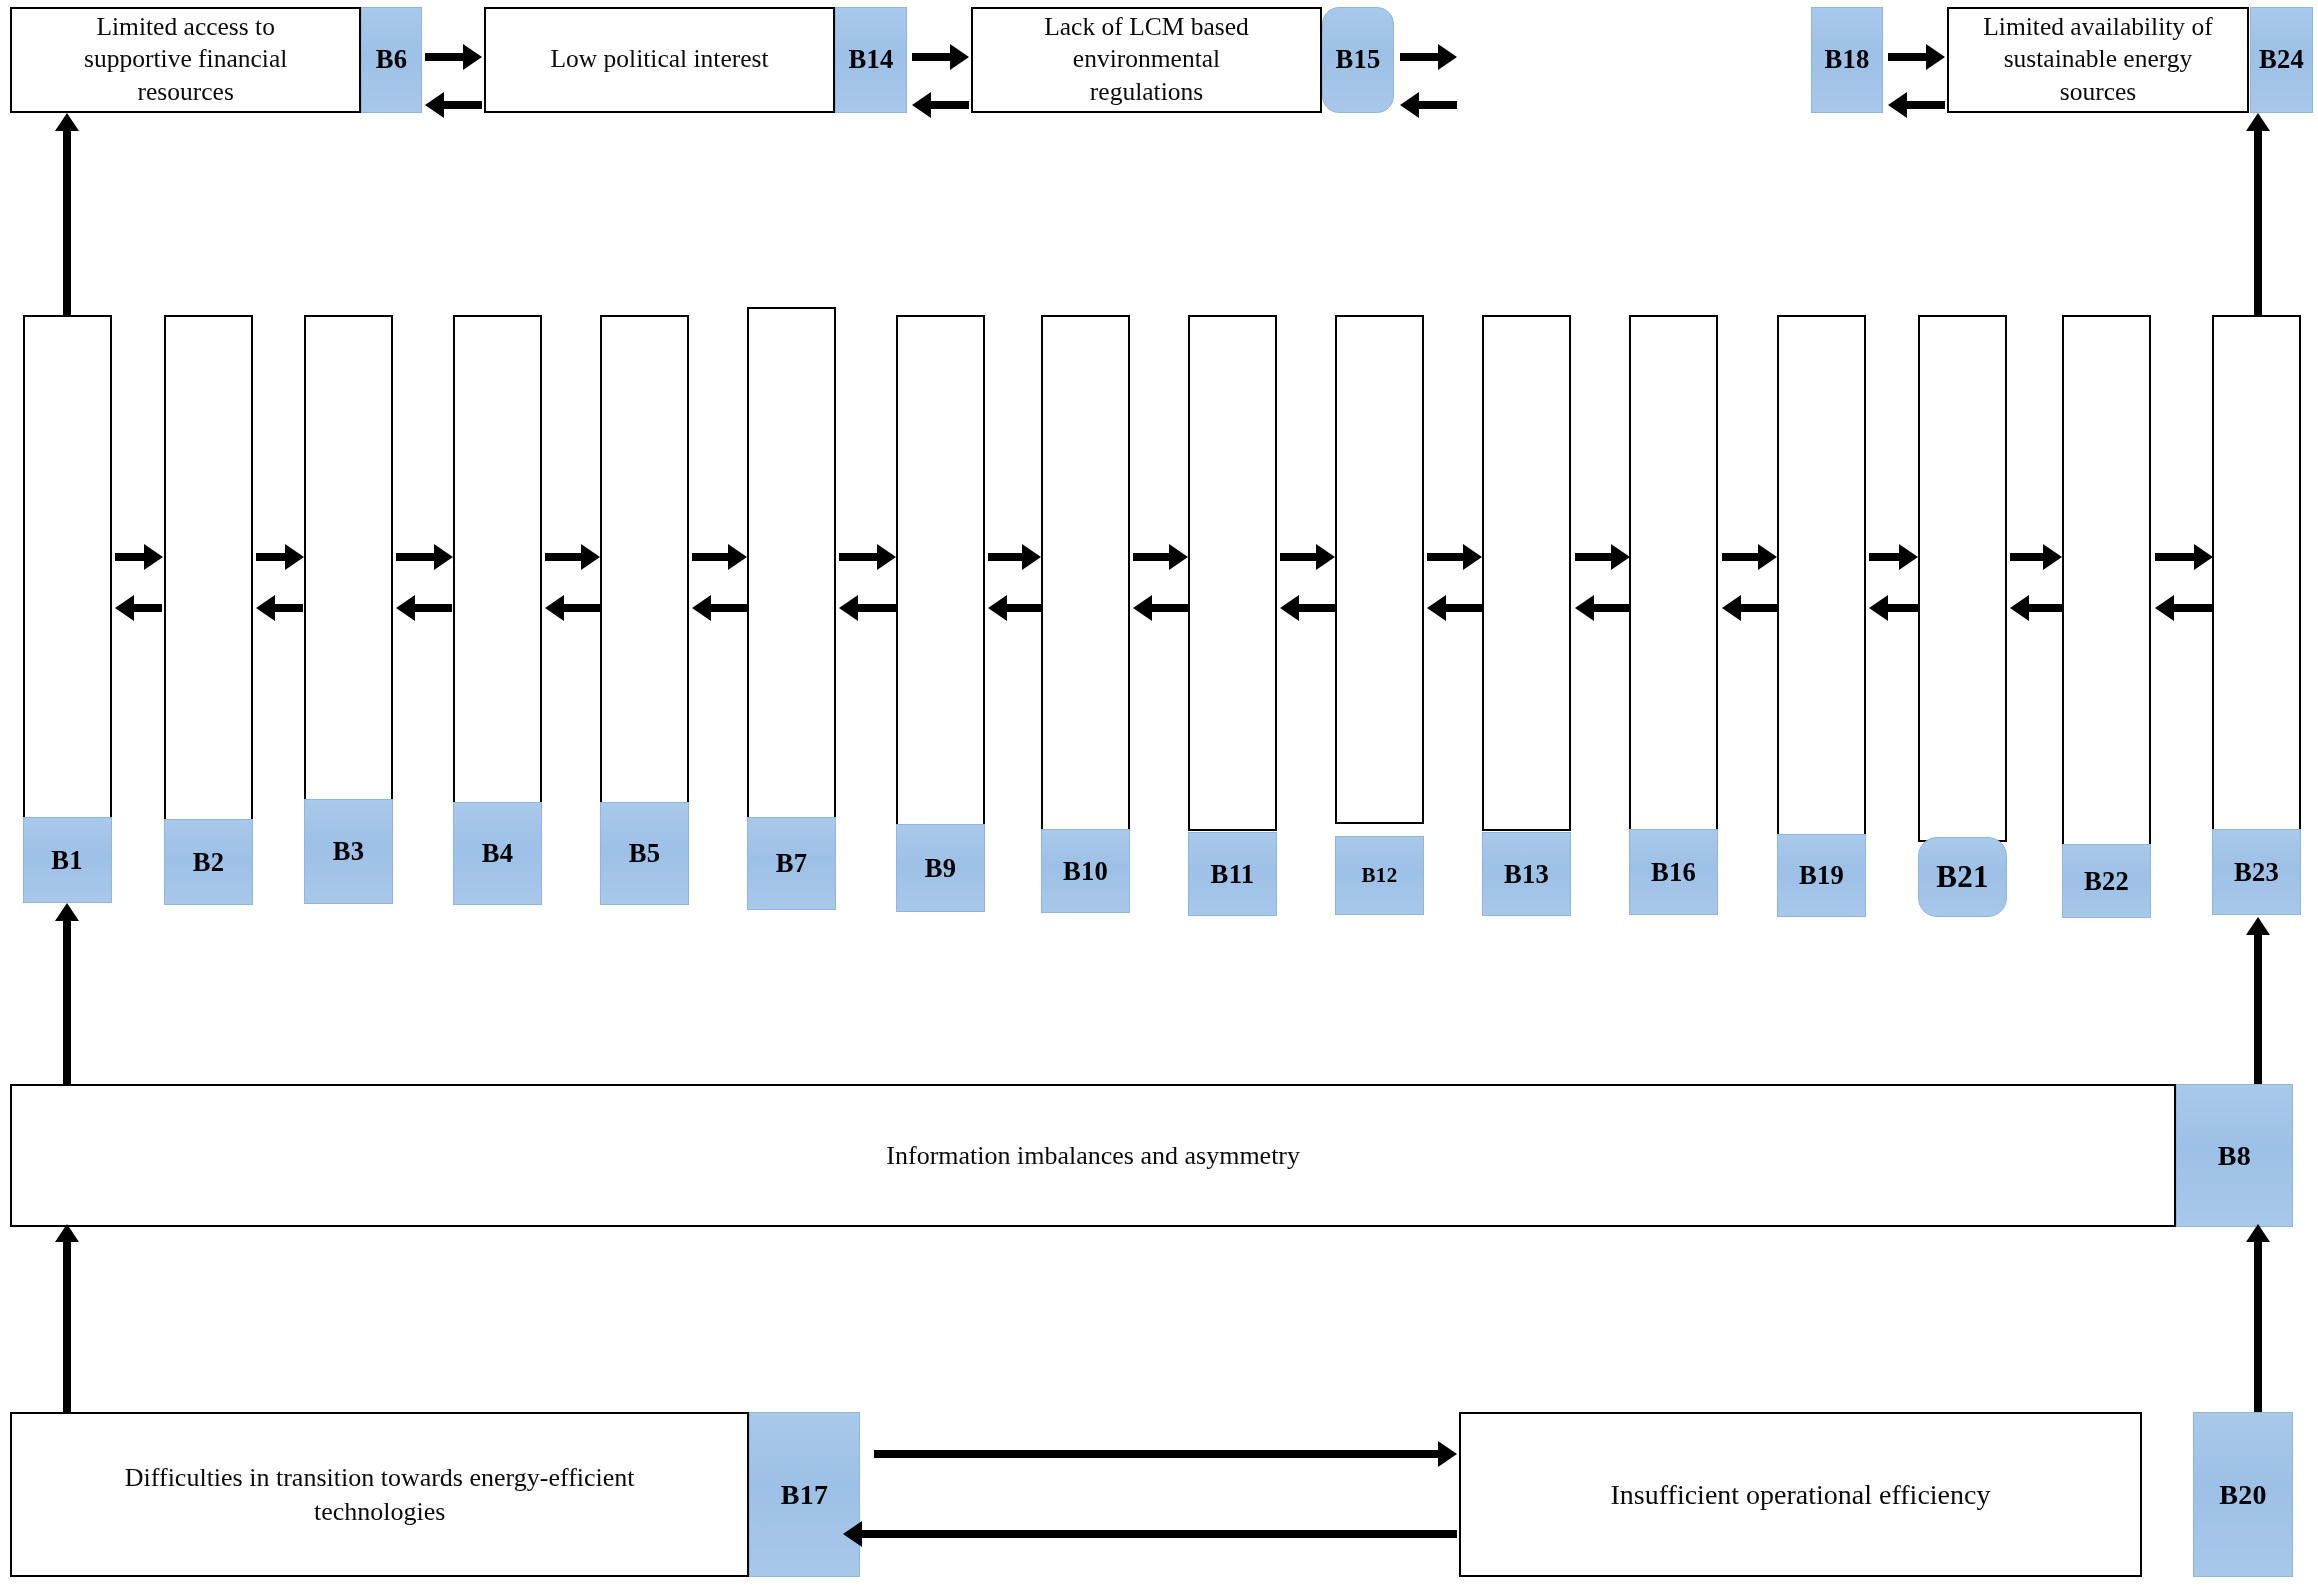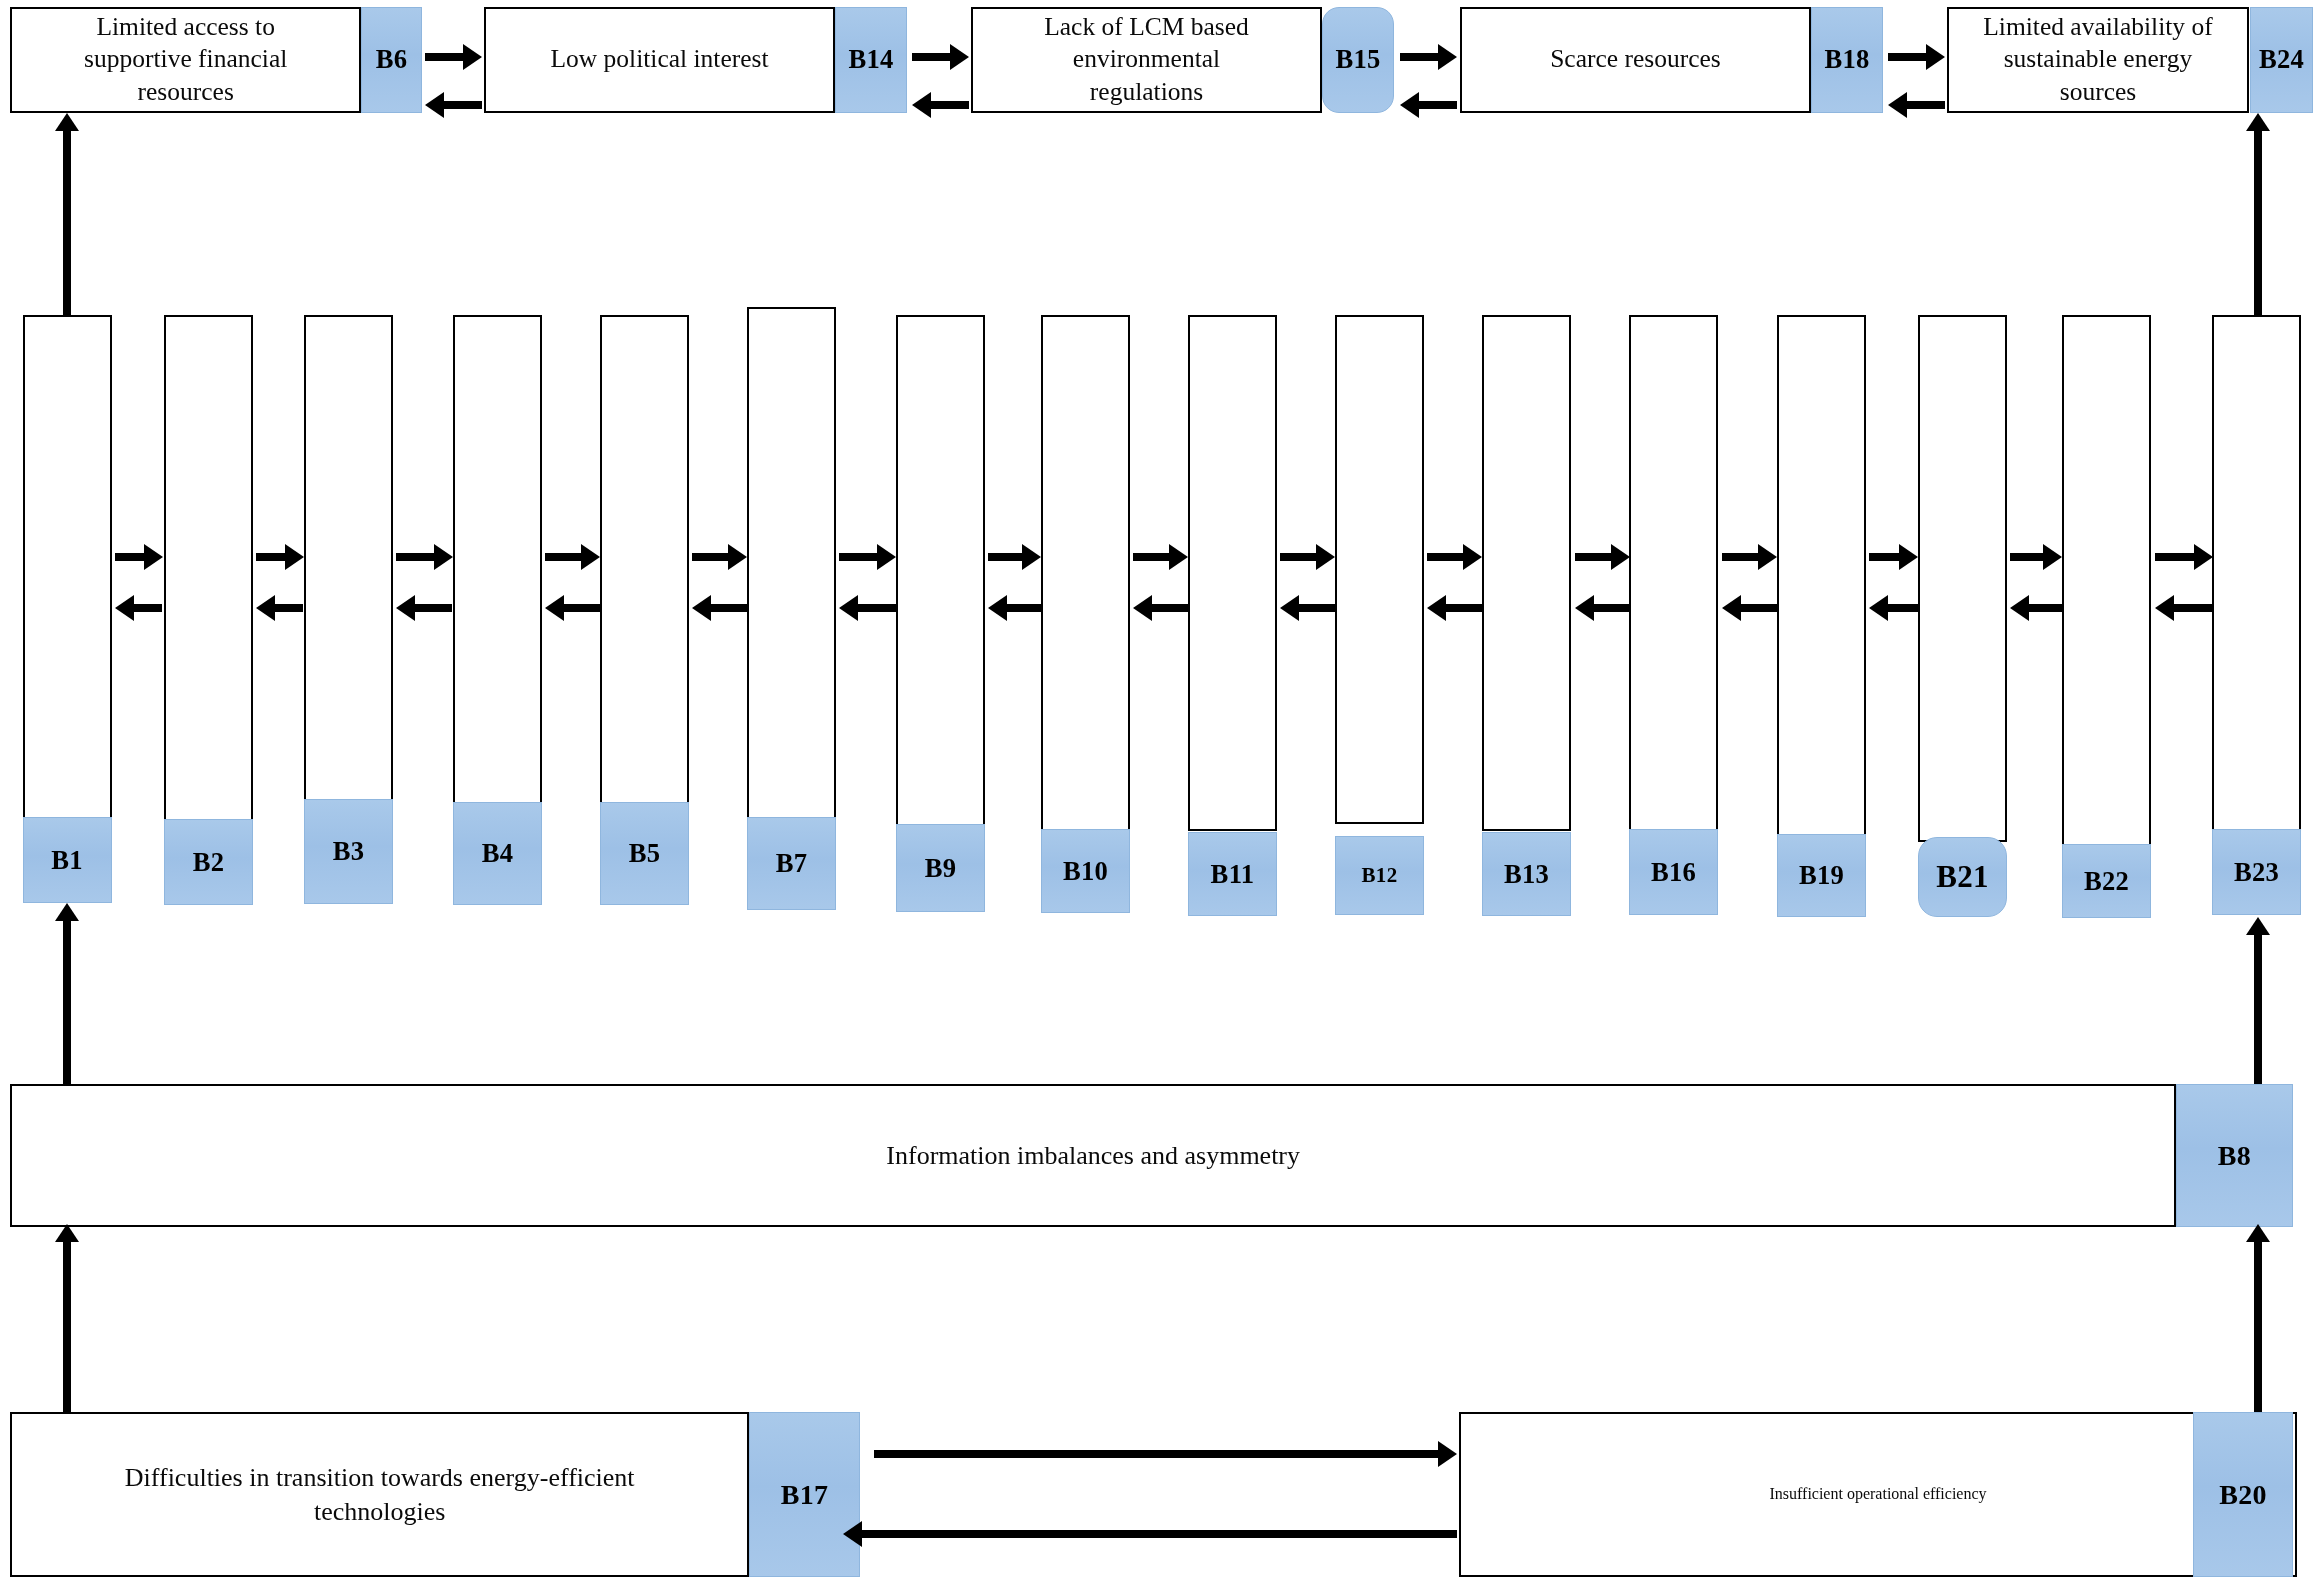--- a/index.html
+++ b/index.html
@@ -103,25 +103,20 @@
 
   <div class="ah right" style="left:1400px;top:57px;width:57px;">
     <div class="shaft" style="width:40px;"></div>
       <div class="head"></div>
   </div>
   <div class="ah left" style="left:1400px;top:105px;width:57px;">
     <div class="shaft" style="left:17px;width:40px;"></div>
       <div class="head"></div>
   </div>
 
-  <div class="hbox" style="left:1460px;top:6.8px;width:351px;height:106px;font-size:25.5px;">
-    <div>
-      <span>Scarce resources</span>
-    </div>
-  </div>
   <div class="code" style="left:1811px;top:6.8px;width:72px;height:106px;font-size:26.6px;">B18</div>
 
   <div class="ah right" style="left:1888px;top:57px;width:57px;">
     <div class="shaft" style="width:40px;"></div>
       <div class="head"></div>
   </div>
   <div class="ah left" style="left:1888px;top:105px;width:57px;">
     <div class="shaft" style="left:17px;width:40px;"></div>
       <div class="head"></div>
   </div>
@@ -395,21 +390,21 @@
 
   <div class="ah right" style="left:874px;top:1454px;width:583px;">
     <div class="shaft" style="width:565px;"></div>
       <div class="head"></div>
   </div>
   <div class="ah left" style="left:843px;top:1534px;width:614px;">
     <div class="shaft" style="left:18px;width:596px;"></div>
       <div class="head"></div>
   </div>
 
-  <div class="hbox" style="left:1459px;top:1412px;width:838px;height:165px;font-size:16px;">
+  <div class="hbox" style="left:1459px;top:1412px;width:683px;height:165px;font-size:28px;">
     <div>
       <span>Insufficient operational efficiency</span>
     </div>
   </div>
   <div class="code" style="left:2193px;top:1412px;width:100px;height:165px;font-size:28px;">B20</div>
 
 </div>
 
 
 </body></html>

